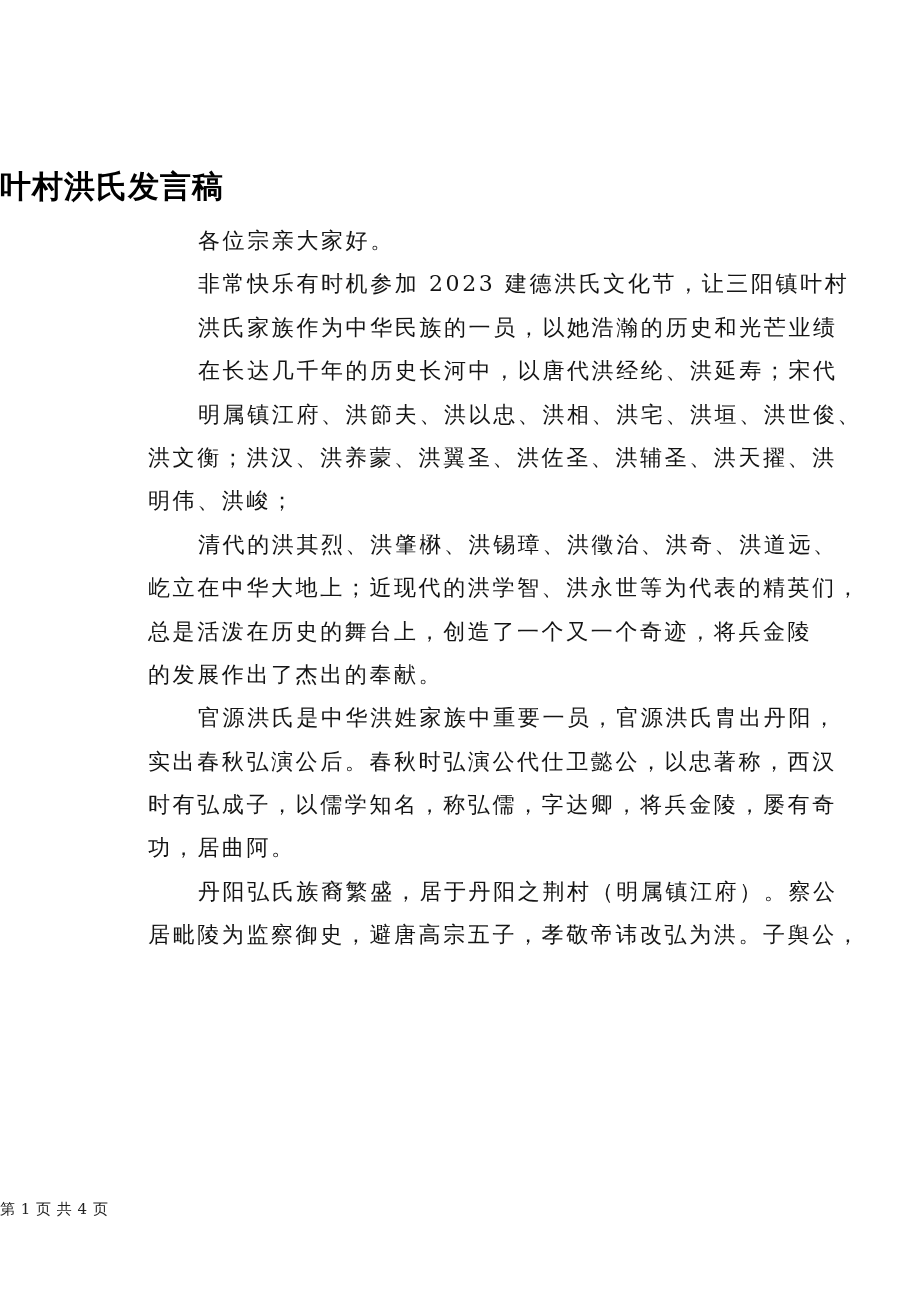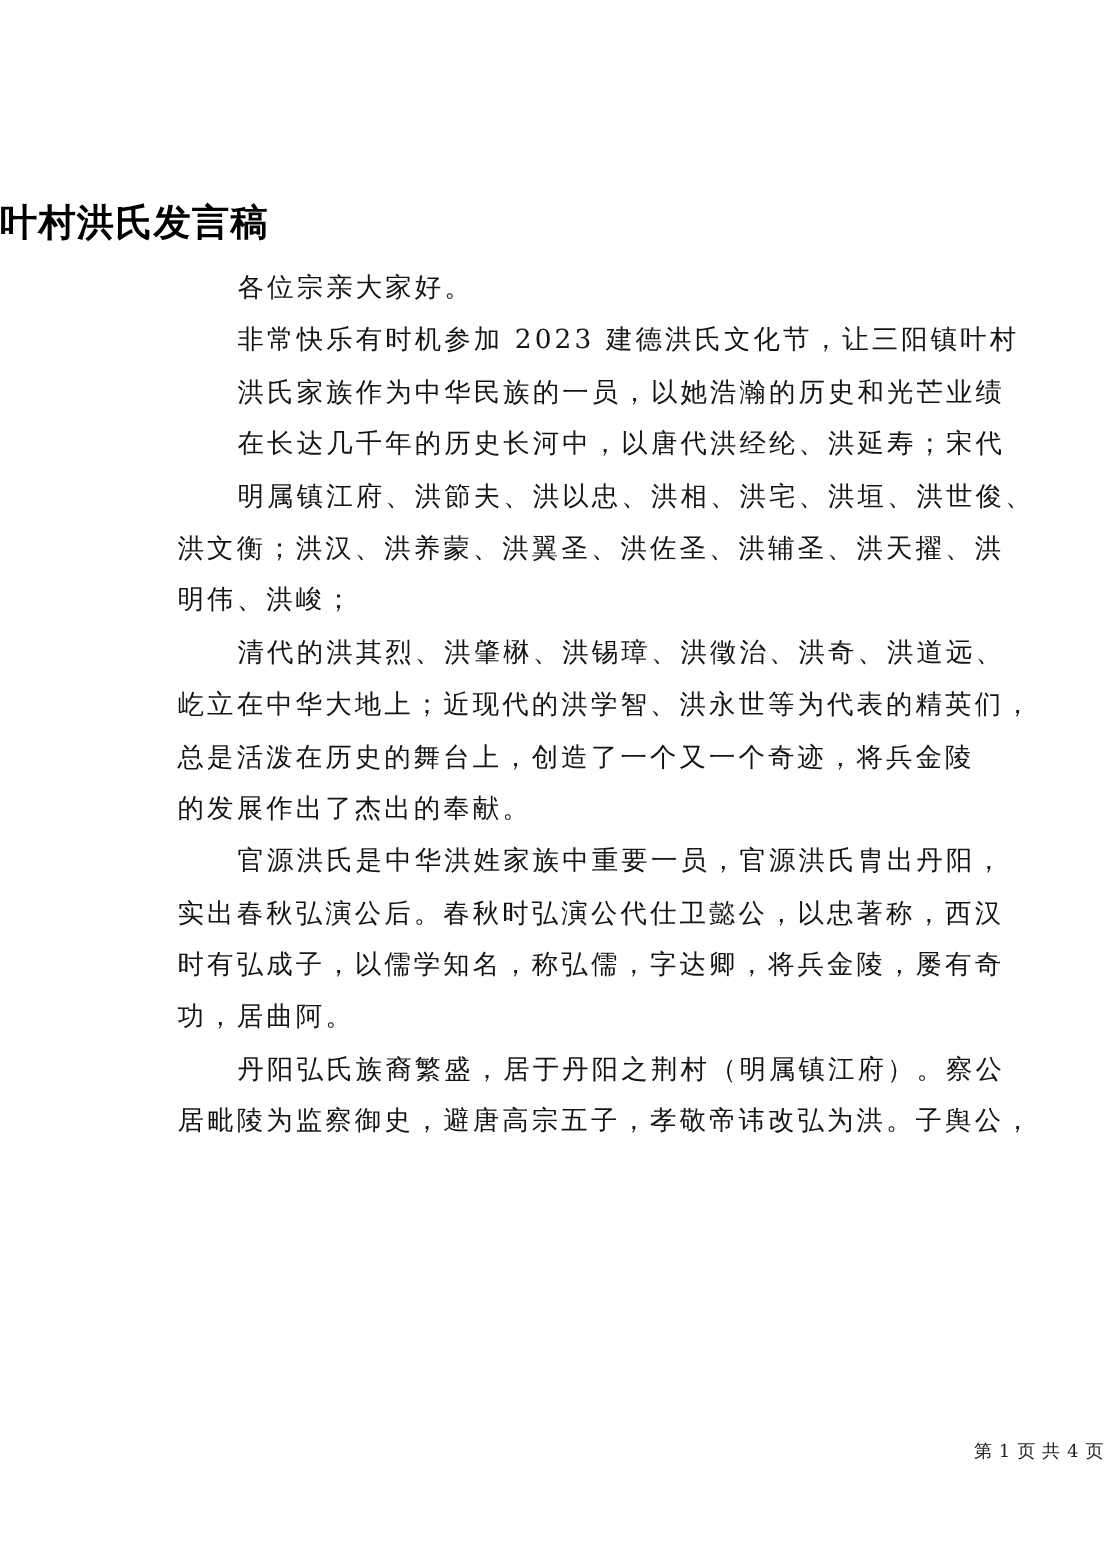--- a/index.html
+++ b/index.html
@@ -6,21 +6,21 @@
   body { width: 920px; height: 1302px; position: relative; overflow: hidden;
          font-family: "DejaVu Serif", "Liberation Serif", serif; color: #111; }
   .page { position: absolute; left: 0; top: 0; width: 920px; height: 1302px; background: #fff; }
   .title { position: absolute; top: 166px; left: 0; width: 752px; 
            font-size: 31px; font-weight: bold; letter-spacing: 1px; line-height: 40px;
            font-family: "DejaVu Sans", "Liberation Sans", sans-serif; color: #000; }
   .body { position: absolute; top: 222px; left: 124px; width: 700px; margin-left: 24px; }
   .line { height: 43.4px; line-height: 38px; font-size: 22px; white-space: nowrap;
           letter-spacing: 2.6px; color: #141414; }
   .line.indent { padding-left: 50px; }
-  .footer { position: absolute; top: 1200px; left: 0; width: 920px; text-align: right;
+  .footer { position: absolute; top: 1200px; left: 0; width: 920px; text-align: left;
             font-size: 15px; color: #222; letter-spacing: 0.5px; }
 </style>
 </head>
 <body>
 
 <div class="page">
   <div class="title">叶村洪氏发言稿</div>
 
   <div class="body">
 

